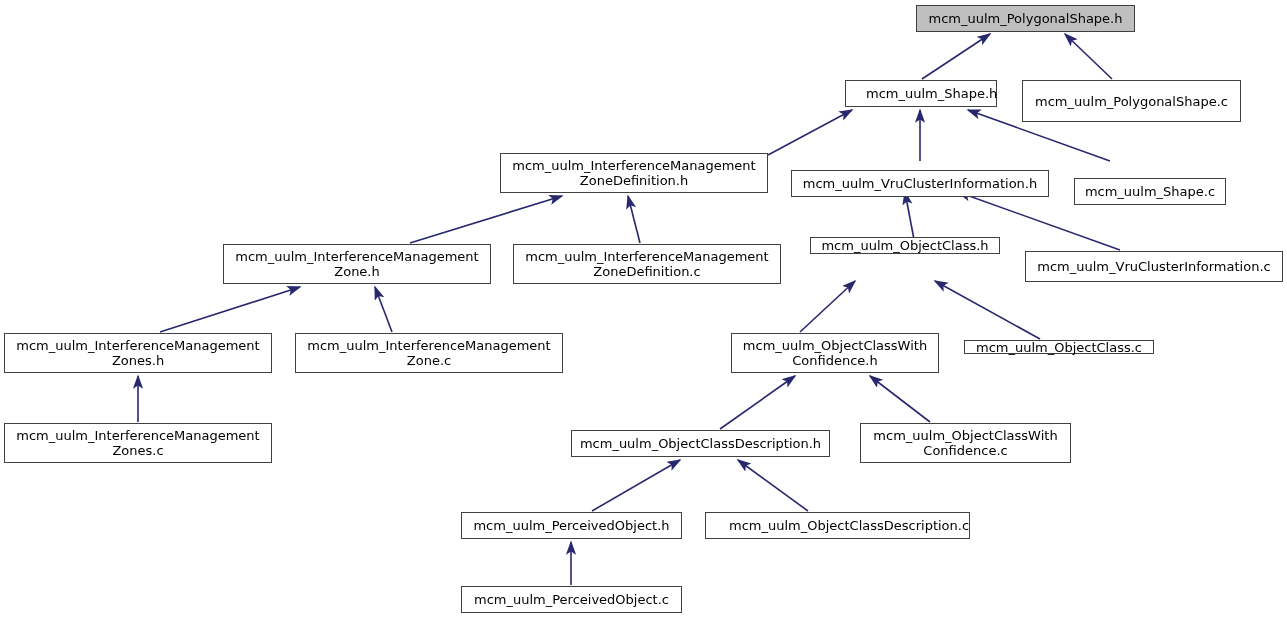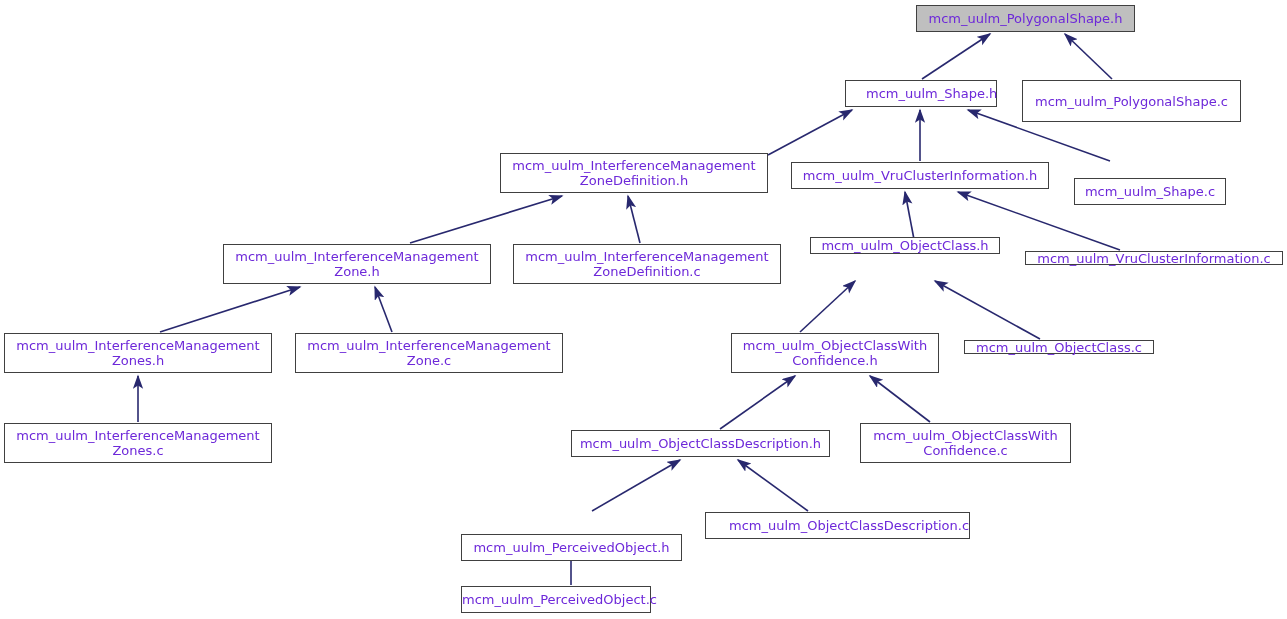--- a/index.html
+++ b/index.html
@@ -22,21 +22,21 @@
     top: 0;
     left: 0;
     width: 1287px;
     height: 619px;
   }
   .node-box {
     position: absolute;
     box-sizing: border-box;
     border: 1px solid #404040;
     background: #ffffff;
-    color: #6d28d9;
+    color: #000000;
     font-family: "DejaVu Sans", sans-serif;
     font-size: 13px;
     line-height: 15px;
     text-align: center;
     display: flex;
     align-items: center;
     justify-content: center;
     white-space: pre;
     letter-spacing: 0px;
     user-select: none;
@@ -82,37 +82,37 @@
         <line x1="808" y1="511" x2="738" y2="460" stroke="#28286e" stroke-width="1.6" marker-end="url(#arrowhead)"></line>
         <line x1="571" y1="585" x2="571" y2="542" stroke="#28286e" stroke-width="1.6" marker-end="url(#arrowhead)"></line>
       </g>
   </svg>
   <div id="nodes-layer">
       <div class="node-box root" title="mcm_uulm_PolygonalShape.h" style="left: 916px; top: 5px; width: 219px; height: 27px;"><span class="node-label">mcm_uulm_PolygonalShape.h</span></div>
       <div class="node-box" title="mcm_uulm_Shape.h" style="left: 845px; top: 80px; width: 152px; height: 27px; padding-left: 20px;"><span class="node-label">mcm_uulm_Shape.h</span></div>
       <div class="node-box" title="mcm_uulm_PolygonalShape.c" style="left: 1022px; top: 80px; width: 219px; height: 42px;"><span class="node-label">mcm_uulm_PolygonalShape.c</span></div>
       <div class="node-box" title="mcm_uulm_InterferenceManagementZoneDefinition.h" style="left: 500px; top: 153px; width: 268px; height: 40px;"><span class="node-label">mcm_uulm_InterferenceManagement
 ZoneDefinition.h</span></div>
-      <div class="node-box" title="mcm_uulm_VruClusterInformation.h" style="left: 791px; top: 162px; width: 258px; height: 27px;"><span class="node-label">mcm_uulm_VruClusterInformation.h</span></div>
+      <div class="node-box" title="mcm_uulm_VruClusterInformation.h" style="left: 791px; top: 170px; width: 258px; height: 27px;"><span class="node-label">mcm_uulm_VruClusterInformation.h</span></div>
       <div class="node-box" title="mcm_uulm_Shape.c" style="left: 1074px; top: 178px; width: 152px; height: 27px;"><span class="node-label">mcm_uulm_Shape.c</span></div>
       <div class="node-box" title="mcm_uulm_InterferenceManagementZone.h" style="left: 223px; top: 244px; width: 268px; height: 40px;"><span class="node-label">mcm_uulm_InterferenceManagement
 Zone.h</span></div>
       <div class="node-box" title="mcm_uulm_InterferenceManagementZoneDefinition.c" style="left: 513px; top: 244px; width: 268px; height: 40px;"><span class="node-label">mcm_uulm_InterferenceManagement
 ZoneDefinition.c</span></div>
       <div class="node-box" title="mcm_uulm_ObjectClass.h" style="left: 810px; top: 237px; width: 190px; height: 17px;"><span class="node-label">mcm_uulm_ObjectClass.h</span></div>
-      <div class="node-box" title="mcm_uulm_VruClusterInformation.c" style="left: 1025px; top: 251px; width: 258px; height: 14px;"><span class="node-label">mcm_uulm_VruClusterInformation.c</span></div>
+      <div class="node-box" title="mcm_uulm_VruClusterInformation.c" style="left: 1025px; top: 251px; width: 258px; height: 31px;"><span class="node-label">mcm_uulm_VruClusterInformation.c</span></div>
       <div class="node-box" title="mcm_uulm_InterferenceManagementZones.h" style="left: 4px; top: 333px; width: 268px; height: 40px;"><span class="node-label">mcm_uulm_InterferenceManagement
 Zones.h</span></div>
       <div class="node-box" title="mcm_uulm_InterferenceManagementZone.c" style="left: 295px; top: 333px; width: 268px; height: 40px;"><span class="node-label">mcm_uulm_InterferenceManagement
 Zone.c</span></div>
       <div class="node-box" title="mcm_uulm_ObjectClassWithConfidence.h" style="left: 731px; top: 333px; width: 208px; height: 40px;"><span class="node-label">mcm_uulm_ObjectClassWith
 Confidence.h</span></div>
       <div class="node-box" title="mcm_uulm_ObjectClass.c" style="left: 964px; top: 340px; width: 190px; height: 14px;"><span class="node-label">mcm_uulm_ObjectClass.c</span></div>
       <div class="node-box" title="mcm_uulm_InterferenceManagementZones.c" style="left: 4px; top: 423px; width: 268px; height: 40px;"><span class="node-label">mcm_uulm_InterferenceManagement
 Zones.c</span></div>
       <div class="node-box" title="mcm_uulm_ObjectClassDescription.h" style="left: 571px; top: 430px; width: 259px; height: 27px;"><span class="node-label">mcm_uulm_ObjectClassDescription.h</span></div>
       <div class="node-box" title="mcm_uulm_ObjectClassWithConfidence.c" style="left: 860px; top: 423px; width: 211px; height: 40px;"><span class="node-label">mcm_uulm_ObjectClassWith
 Confidence.c</span></div>
-      <div class="node-box" title="mcm_uulm_PerceivedObject.h" style="left: 461px; top: 512px; width: 221px; height: 27px; margin-top: 22px;"><span class="node-label">mcm_uulm_PerceivedObject.h</span></div>
+      <div class="node-box" title="mcm_uulm_PerceivedObject.h" style="left: 461px; top: 512px; width: 221px; height: 27px;"><span class="node-label">mcm_uulm_PerceivedObject.h</span></div>
       <div class="node-box" title="mcm_uulm_ObjectClassDescription.c" style="left: 705px; top: 512px; width: 265px; height: 27px; padding-left: 23px;"><span class="node-label">mcm_uulm_ObjectClassDescription.c</span></div>
-      <div class="node-box" title="mcm_uulm_PerceivedObject.c" style="left: 461px; top: 586px; width: 190px; height: 27px;"><span class="node-label">mcm_uulm_PerceivedObject.c</span></div>
+      <div class="node-box" title="mcm_uulm_PerceivedObject.c" style="left: 461px; top: 586px; width: 221px; height: 27px;"><span class="node-label">mcm_uulm_PerceivedObject.c</span></div>
     </div>
 </div>
 
 </body></html>

